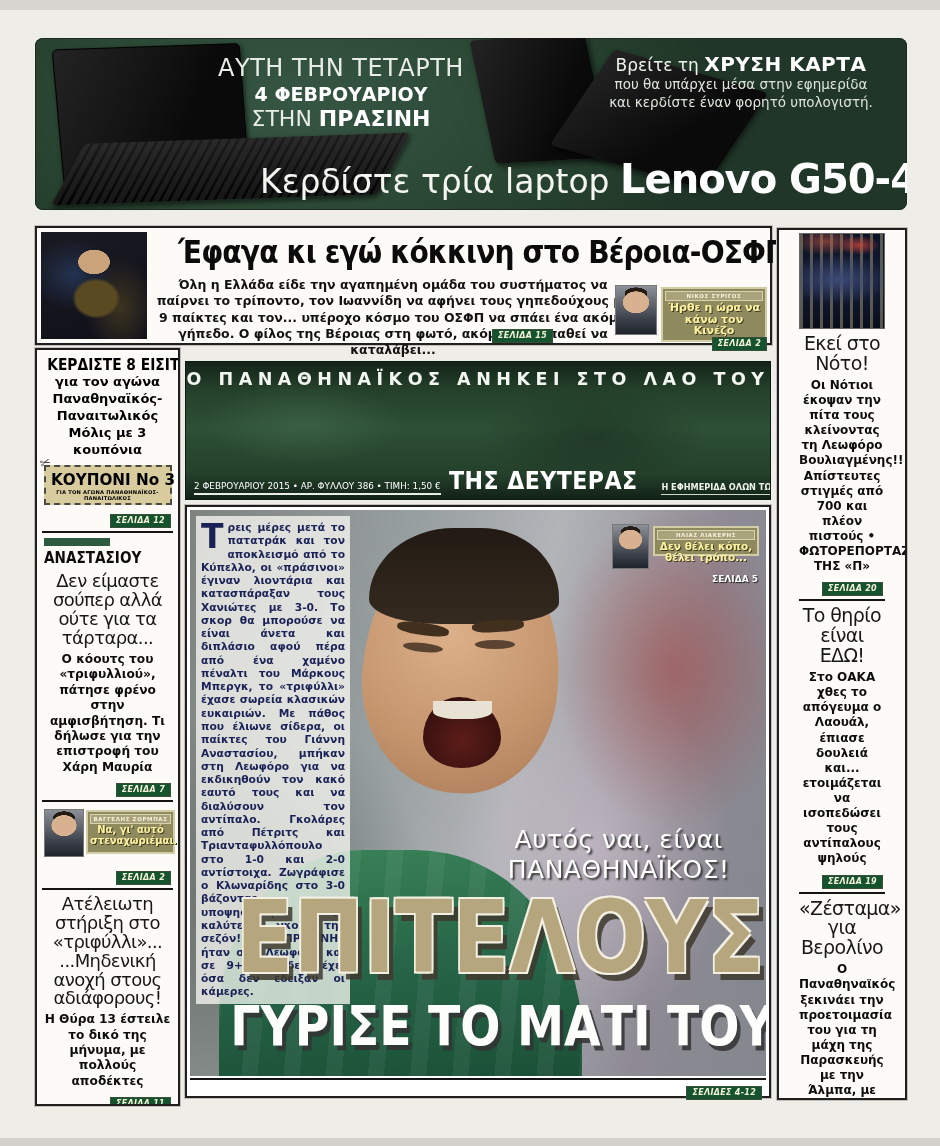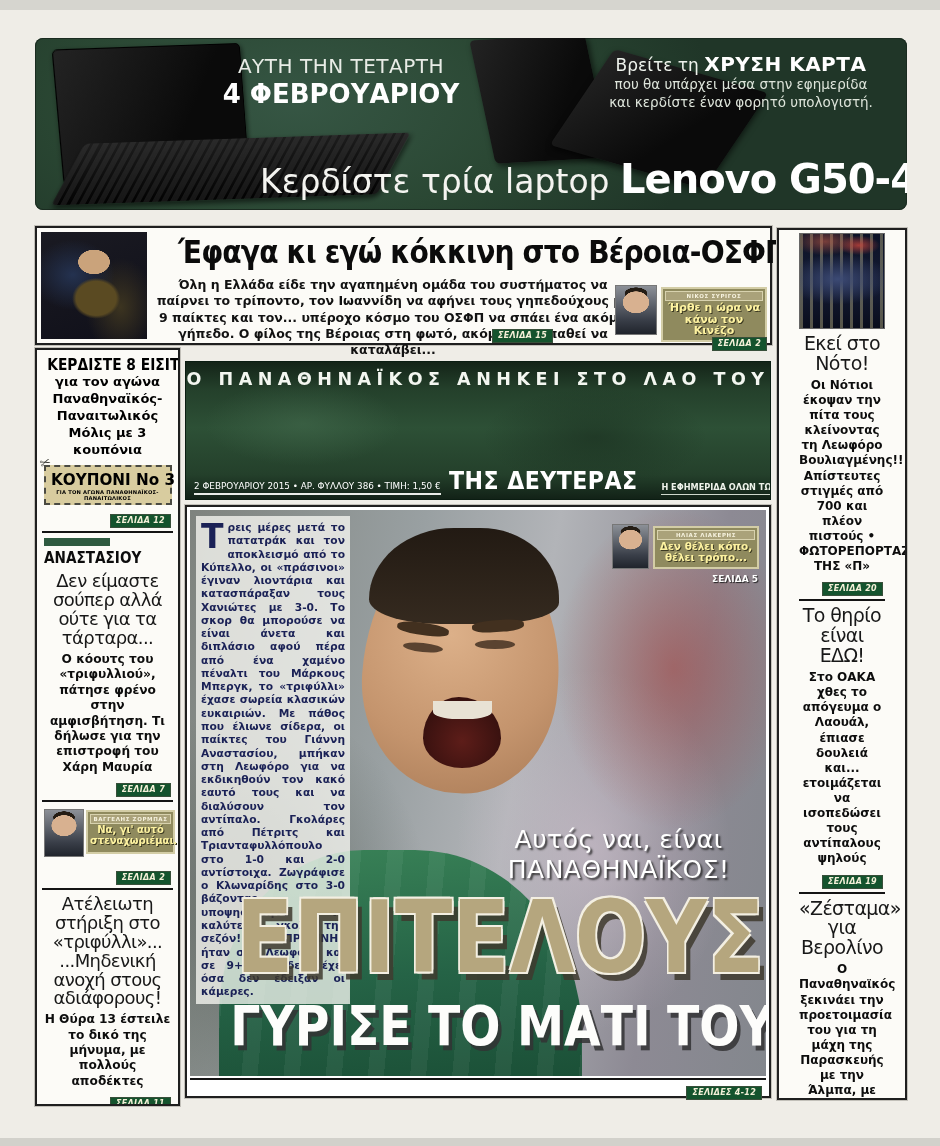--- a/index.html
+++ b/index.html
@@ -14,22 +14,22 @@
     background: radial-gradient(ellipse 420px 220px at 30% 38%, #365644 0%, #2a4733 55%, #203628 100%);
     box-shadow: 0 0 0 1px #1a2b20 inset; overflow:hidden; }
   .lap { position:absolute; background:linear-gradient(120deg,#232323 0%,#0a0a0a 65%); border-radius:5px; box-shadow:2px 3px 6px rgba(0,0,0,.6); }
   .lap-screen { left:24px; top:8px; width:200px; height:124px; transform:perspective(420px) rotateY(22deg) rotate(-5deg); border:1px solid #000; }
   .lap-base { left:-6px; top:100px; width:320px; height:62px; transform:skewX(-30deg) translateX(42px) rotate(-2deg);
     background:linear-gradient(#1d1d1d,#020202);
     background-image:repeating-linear-gradient(90deg, rgba(80,80,80,.25) 0 6px, transparent 6px 9px), linear-gradient(#1d1d1d,#020202); }
   .lap2 { left:448px; top:-2px; width:114px; height:126px; transform:rotate(-12deg) skewY(9deg); }
   .lap3 { left:544px; top:26px; width:160px; height:110px; transform:rotate(16deg) skewX(-18deg); }
   .ad-left-text { position:absolute; left:172px; top:16px; width:268px; text-align:center; color:#fff; z-index:3; }
-  .ad-l1 { font-size:20px; font-weight:400; color:#e8ece6; letter-spacing:.5px; }
-  .ad-l2 { font-size:26px; font-weight:800; margin-top:1px; }
+  .ad-l1 { font-size:24px; font-weight:400; color:#e8ece6; letter-spacing:.5px; }
+  .ad-l2 { font-size:19px; font-weight:800; margin-top:1px; }
   .ad-l3 { font-size:22px; margin-top:1px; font-weight:400; color:#e8ece6; }
   .ad-l3 .b { font-weight:800; color:#fff; }
   .ad-right-text { position:absolute; right:10px; top:14px; width:312px; text-align:center; z-index:3; }
   .ad-r1 { font-size:17px; color:#eef2ec; }
   .ad-r1 .b { font-size:20px; font-weight:900; color:#fff; letter-spacing:.5px; }
   .ad-r2,.ad-r3 { font-size:13.5px; color:#dde4da; line-height:1.3; }
   .ad-bottom { position:absolute; left:225px; right:14px; bottom:8px; text-align:center; white-space:nowrap; z-index:3; }
   .ad-bottom .thin { font-size:33px; font-weight:400; color:#f4f4f0; }
   .ad-bottom .fat  { font-size:40px; font-weight:900; color:#fff; letter-spacing:-1px; }
 
@@ -125,21 +125,21 @@
   .eye.l { left:37%; top:23.5%; transform:rotate(6deg); }
   .eye.r { left:49.5%; top:23%; }
   .mouth { position:absolute; left:40.5%; top:33%; width:13.5%; height:12.5%;
     background:radial-gradient(circle at 50% 62%, #5d1d19 0%, #38110f 70%); border-radius:46% 54% 50% 50%/58% 58% 42% 42%; }
   .mouth::before { content:""; position:absolute; left:12%; top:6%; width:76%; height:26%; background:#e8e2d4; border-radius:0 0 40% 40%; }
   .article { position:absolute; left:6px; top:6px; width:154px; padding:5px; background:rgba(252,252,247,.74);
     font-size:10.7px; font-weight:700; color:#1a2156; text-align:justify; line-height:1.24; }
   .dropcap { float:left; font-size:33px; font-weight:900; line-height:.82; margin:2px 4px 0 0; }
   .inset { right:6px; top:14px; width:148px; position:absolute; height:66px; }
   .p-vlachos { position:absolute; left:0; top:0; width:37px; height:45px; }
-  .inset .mini-box { left:41px; top:2px; width:106px; height:43px; }
+  .inset .mini-box { left:41px; top:2px; width:106px; height:30px; }
   .inset .mini-quote { font-size:10.5px; }
   .inset-badge { position:absolute; right:2px; top:50px; color:#fff; font-size:9px; font-weight:800; text-shadow:1px 1px 1px #222; }
   .caption { position:absolute; right:12px; top:315px; width:47%; text-align:center; color:#fff; font-size:25px;
     line-height:1.2; text-shadow:2px 2px 2px rgba(40,40,40,.9); letter-spacing:.5px; }
   .hl1 { position:absolute; left:0; right:0; top:378px; text-align:center; font-size:100px; font-weight:800; line-height:1;
     color:#b5a67e; white-space:nowrap; transform:scaleX(.84); letter-spacing:0;
     text-shadow:-2px -2px 0 #f3efe2, 2px -2px 0 #f3efe2, -2px 2px 0 #f3efe2, 2px 2px 0 #f3efe2, 7px 8px 0 rgba(62,57,46,.85); }
   .hl2 { position:absolute; left:0; right:0; top:489px; text-align:center; font-size:55px; font-weight:800; line-height:1;
     color:#fdfdfb; white-space:nowrap; transform:scaleX(.86); text-shadow:4px 5px 0 rgba(50,50,52,.85); }
   .main-strip-bottom { position:absolute; left:3px; right:3px; bottom:2px; height:16px; background:#fff; border-top:2px solid #141414; text-align:right; }
@@ -166,20 +166,21 @@
   <div class="scan-bottom"></div>
 
   <div class="ad-banner">
     <div class="lap lap-screen"></div>
     <div class="lap lap-base"></div>
     <div class="lap lap2"></div>
     <div class="lap lap3"></div>
     <div class="ad-left-text">
       <div class="ad-l1">ΑΥΤΗ ΤΗΝ ΤΕΤΑΡΤΗ</div>
       <div class="ad-l2">4 ΦΕΒΡΟΥΑΡΙΟΥ</div>
+      <div class="ad-l3"><span>ΣΤΗΝ </span><span class="b">ΠΡΑΣΙΝΗ</span></div>
     </div>
     <div class="ad-right-text">
       <div class="ad-r1"><span>Βρείτε τη </span><span class="b">ΧΡΥΣΗ ΚΑΡΤΑ</span></div>
       <div class="ad-r2">που θα υπάρχει μέσα στην εφημερίδα</div>
       <div class="ad-r3">και κερδίστε έναν φορητό υπολογιστή.</div>
     </div>
     <div class="ad-bottom"><span class="thin">Κερδίστε τρία laptop </span><span class="fat">Lenovo G50-45</span></div>
   </div>
 
   <div class="strip">

